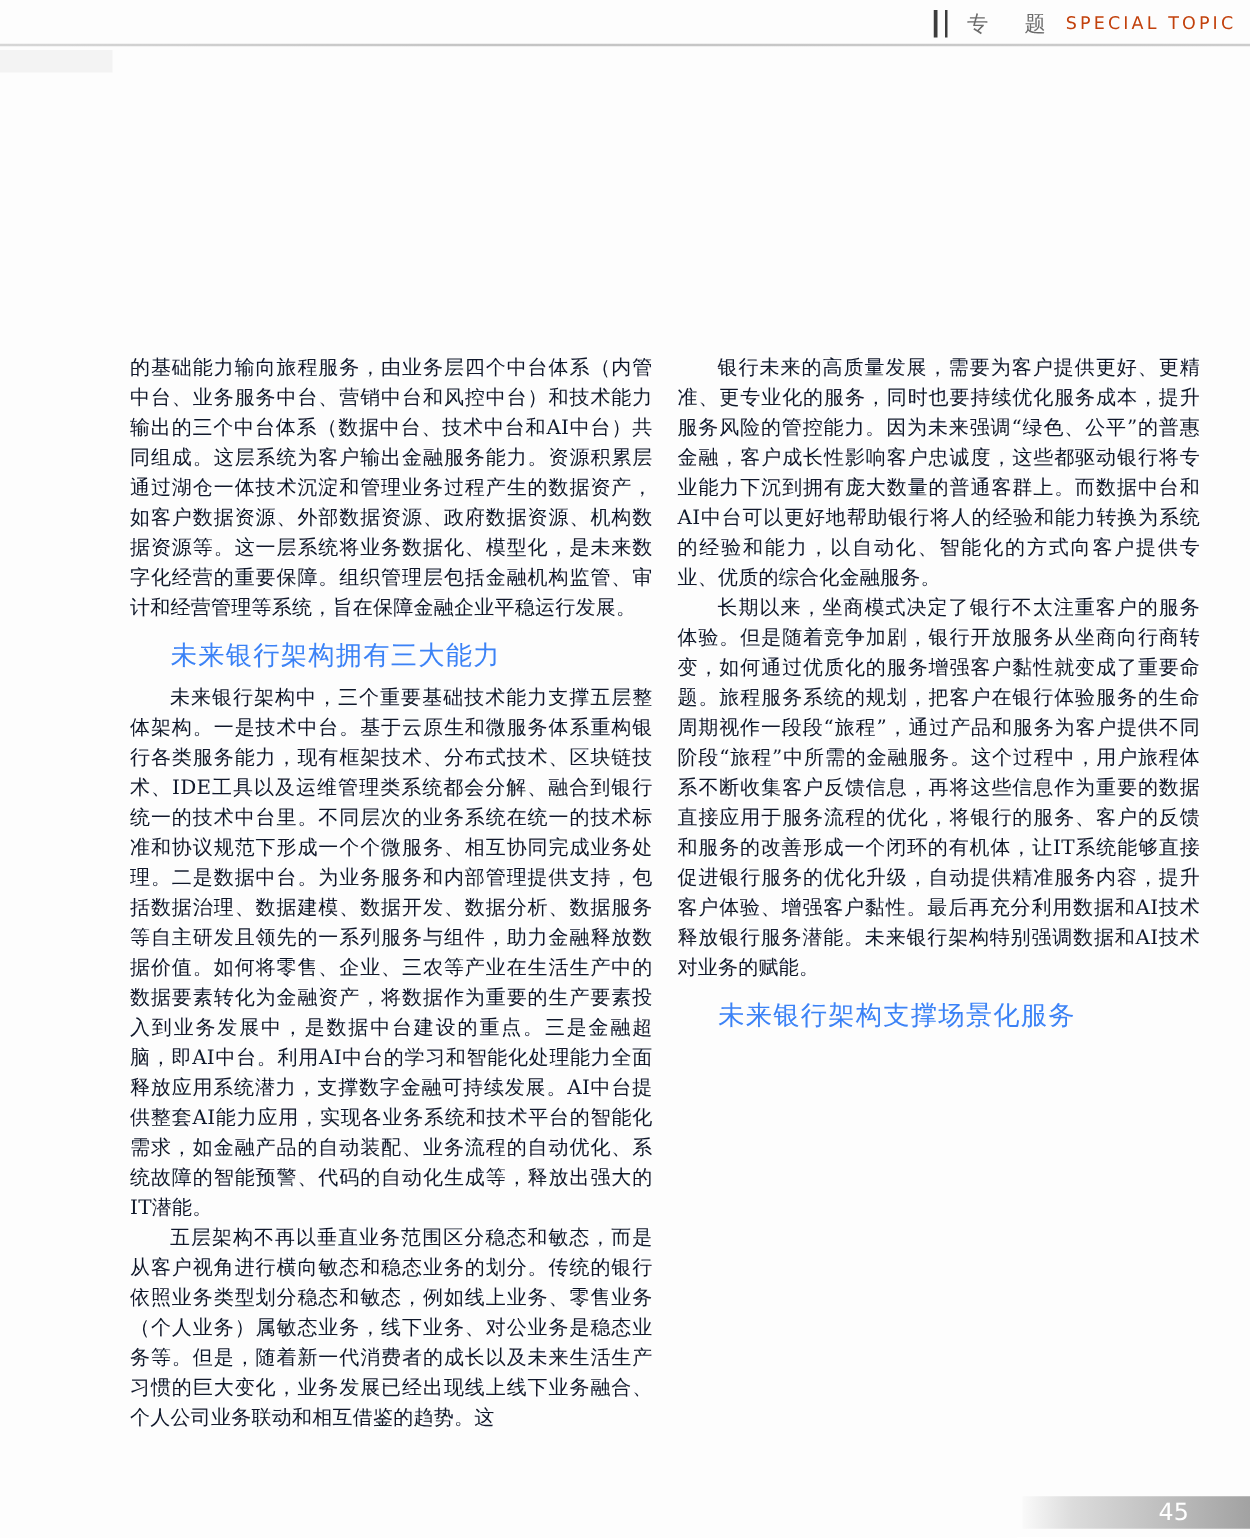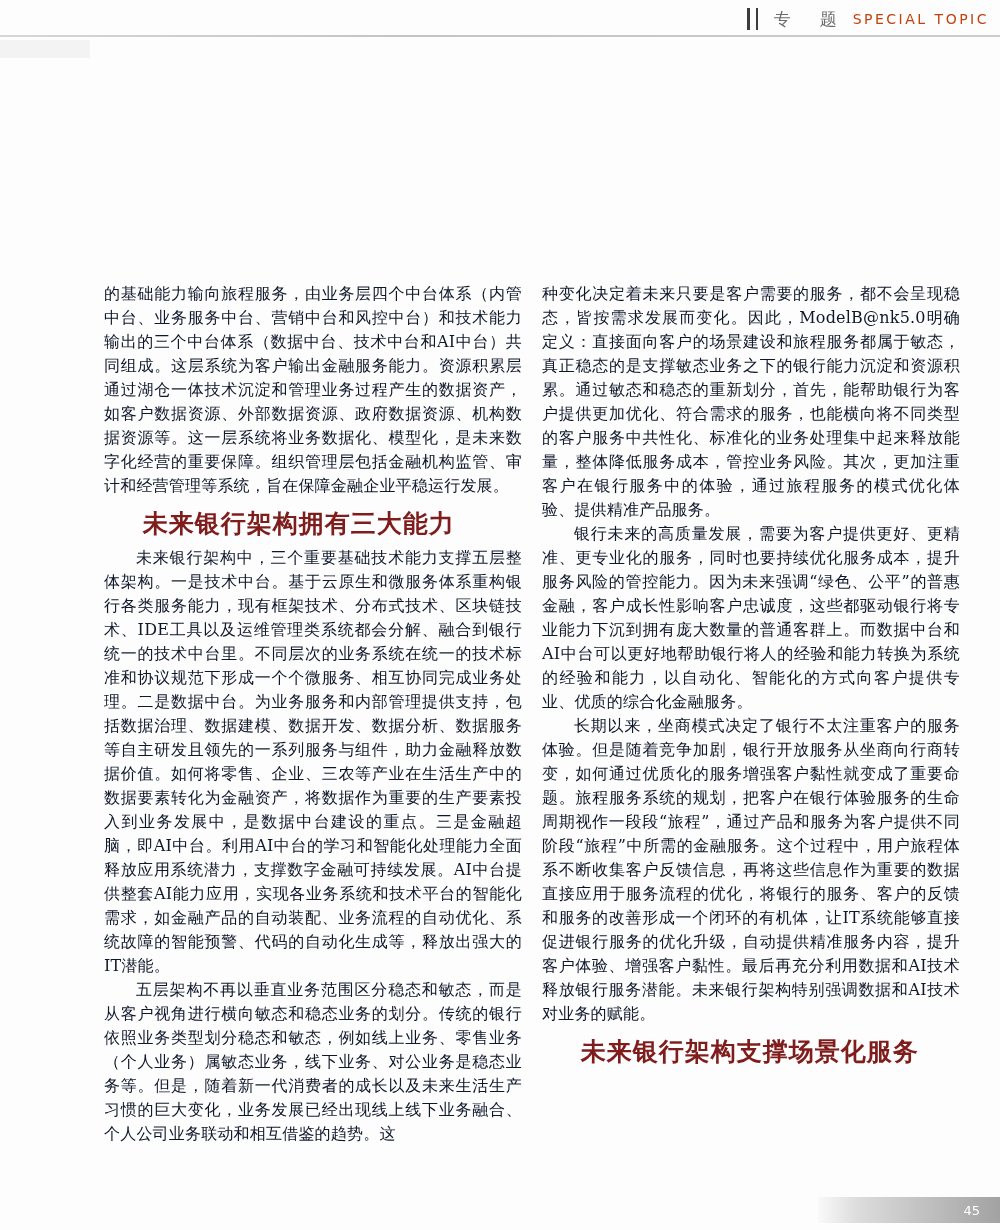--- a/index.html
+++ b/index.html
@@ -84,43 +84,43 @@
     font-size: 16px;
     line-height: 24px;
     text-align: justify;
     color: #0f172a;
     text-indent: 2em;
     letter-spacing: 0.2px;
   }
   .no-indent { text-indent: 0; }
   .sec-heading {
     margin: 11px 0 7px 0;
-    font-size: 25px;
-    font-weight: bold;
-    color: #7f1d1d;
+    font-size: 21px;
+    font-weight: normal;
+    color: #3b82f6;
     letter-spacing: 1px;
     text-indent: 1.55em;
     line-height: 30px;
   }
   
   .page-num-bar {
     position: absolute;
     top: 1197px;
     left: 818px;
     width: 182px;
     height: 26px;
     background: linear-gradient(to right, rgba(230,230,230,0.15), #dcdcdc 22%, #a2a2a2 100%);
     display: flex;
     align-items: center;
     justify-content: flex-end;
   }
   .page-num {
     color: #ffffff;
-    font-size: 13px;
-    padding-right: 20px;
+    font-size: 19px;
+    padding-right: 49px;
     font-family: "DejaVu Sans", "Liberation Sans", sans-serif;
     text-align: center;
   }
 </style>
 </head>
 <body>
 
 <div class="page">
 
   <header class="page-header">
@@ -136,21 +136,20 @@
   <main class="content">
 
     <section class="col">
       <p class="body-p no-indent">的基础能力输向旅程服务，由业务层四个中台体系（内管中台、业务服务中台、营销中台和风控中台）和技术能力输出的三个中台体系（数据中台、技术中台和AI中台）共同组成。这层系统为客户输出金融服务能力。资源积累层通过湖仓一体技术沉淀和管理业务过程产生的数据资产，如客户数据资源、外部数据资源、政府数据资源、机构数据资源等。这一层系统将业务数据化、模型化，是未来数字化经营的重要保障。组织管理层包括金融机构监管、审计和经营管理等系统，旨在保障金融企业平稳运行发展。</p>
       <h2 class="sec-heading">未来银行架构拥有三大能力</h2>
       <p class="body-p">未来银行架构中，三个重要基础技术能力支撑五层整体架构。一是技术中台。基于云原生和微服务体系重构银行各类服务能力，现有框架技术、分布式技术、区块链技术、IDE工具以及运维管理类系统都会分解、融合到银行统一的技术中台里。不同层次的业务系统在统一的技术标准和协议规范下形成一个个微服务、相互协同完成业务处理。二是数据中台。为业务服务和内部管理提供支持，包括数据治理、数据建模、数据开发、数据分析、数据服务等自主研发且领先的一系列服务与组件，助力金融释放数据价值。如何将零售、企业、三农等产业在生活生产中的数据要素转化为金融资产，将数据作为重要的生产要素投入到业务发展中，是数据中台建设的重点。三是金融超脑，即AI中台。利用AI中台的学习和智能化处理能力全面释放应用系统潜力，支撑数字金融可持续发展。AI中台提供整套AI能力应用，实现各业务系统和技术平台的智能化需求，如金融产品的自动装配、业务流程的自动优化、系统故障的智能预警、代码的自动化生成等，释放出强大的IT潜能。</p>
       <p class="body-p">五层架构不再以垂直业务范围区分稳态和敏态，而是从客户视角进行横向敏态和稳态业务的划分。传统的银行依照业务类型划分稳态和敏态，例如线上业务、零售业务（个人业务）属敏态业务，线下业务、对公业务是稳态业务等。但是，随着新一代消费者的成长以及未来生活生产习惯的巨大变化，业务发展已经出现线上线下业务融合、个人公司业务联动和相互借鉴的趋势。这</p>
     </section>
 
     <section class="col">
-      <p class="body-p no-indent">种变化决定着未来只要是客户需要的服务，都不会呈现稳态，皆按需求发展而变化。因此，ModelB@nk5.0明确定义：直接面向客户的场景建设和旅程服务都属于敏态，真正稳态的是支撑敏态业务之下的银行能力沉淀和资源积累。通过敏态和稳态的重新划分，首先，能帮助银行为客户提供更加优化、符合需求的服务，也能横向将不同类型的客户服务中共性化、标准化的业务处理集中起来释放能量，整体降低服务成本，管控业务风险。其次，更加注重客户在银行服务中的体验，通过旅程服务的模式优化体验、提供精准产品服务。</p>
       <p class="body-p">银行未来的高质量发展，需要为客户提供更好、更精准、更专业化的服务，同时也要持续优化服务成本，提升服务风险的管控能力。因为未来强调“绿色、公平”的普惠金融，客户成长性影响客户忠诚度，这些都驱动银行将专业能力下沉到拥有庞大数量的普通客群上。而数据中台和AI中台可以更好地帮助银行将人的经验和能力转换为系统的经验和能力，以自动化、智能化的方式向客户提供专业、优质的综合化金融服务。</p>
       <p class="body-p">长期以来，坐商模式决定了银行不太注重客户的服务体验。但是随着竞争加剧，银行开放服务从坐商向行商转变，如何通过优质化的服务增强客户黏性就变成了重要命题。旅程服务系统的规划，把客户在银行体验服务的生命周期视作一段段“旅程”，通过产品和服务为客户提供不同阶段“旅程”中所需的金融服务。这个过程中，用户旅程体系不断收集客户反馈信息，再将这些信息作为重要的数据直接应用于服务流程的优化，将银行的服务、客户的反馈和服务的改善形成一个闭环的有机体，让IT系统能够直接促进银行服务的优化升级，自动提供精准服务内容，提升客户体验、增强客户黏性。最后再充分利用数据和AI技术释放银行服务潜能。未来银行架构特别强调数据和AI技术对业务的赋能。</p>
       <h2 class="sec-heading">未来银行架构支撑场景化服务</h2>
 
     </section>
 
   </main>
 
   <div class="page-num-bar">
     <span class="page-num">45</span>

